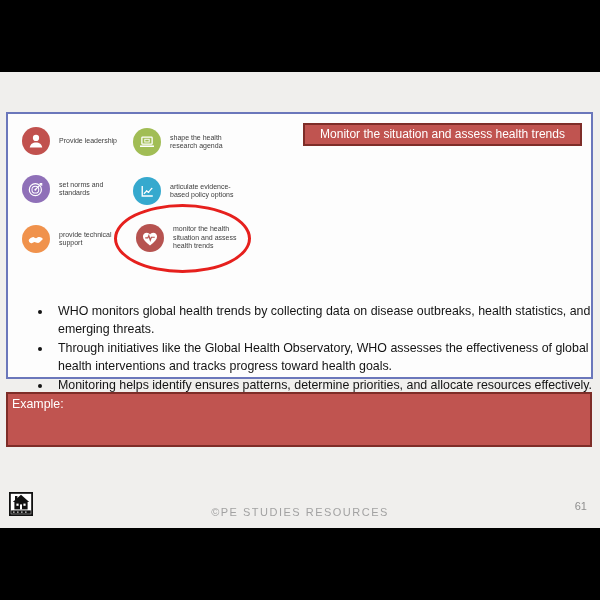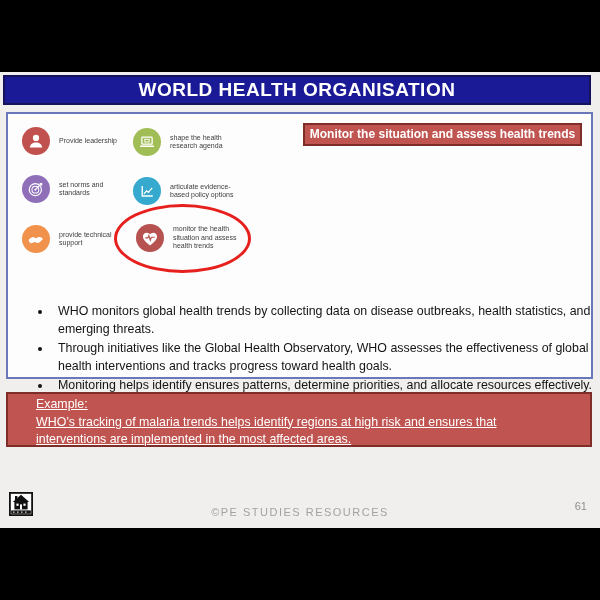--- a/index.html
+++ b/index.html
@@ -25,44 +25,43 @@
   .f3{left:14px;top:61px;}  .f3 .flabel{width:56px;}
   .f4{left:125px;top:63px;} .f4 .flabel{width:78px;}
   .f5{left:14px;top:111px;} .f5 .flabel{width:60px;}
   .f6{left:128px;top:110px;}.f6 .flabel{width:80px;}
 
   .highlight-ellipse{position:absolute;left:106px;top:90px;width:131px;height:63px;
     border:3px solid #e6201d;border-radius:50%;pointer-events:none;}
 
   .banner{position:absolute;left:303px;top:51px;width:275px;height:19px;
     background:#c05450;border:2px solid #7e2d28;
-    color:#fff;font-size:12px;font-weight:700;line-height:19px;text-align:center;}
+    color:#fff;font-size:12px;font-weight:400;line-height:19px;text-align:center;}
 
   .bullets{position:absolute;left:14px;top:216px;width:560px;margin:14px;
     padding:0 0 0 24px;color:#141414;font-size:12.4px;line-height:18px;}
   .bullets li{margin:0 0 1px 0;padding-left:6px;}
 
   .example-box{position:absolute;left:6px;top:320px;width:586px;height:55px;
     box-sizing:border-box;background:#c05450;border:2px solid #7e2d28;
-    color:#fff;font-size:12.4px;line-height:17.5px;padding:2px 28px;text-decoration:underline;}
+    color:#fff;font-size:12.4px;line-height:17.5px;padding:2px 4px;}
 
   .credit{position:absolute;left:0;top:434px;width:100%;text-align:center;
     color:#a2a2a2;font-size:11px;letter-spacing:1.5px;}
   .pagenum{position:absolute;right:13px;top:428px;color:#8f8f8f;font-size:11px;padding-left:27px;}
 
   .house{position:absolute;left:9px;top:420px;width:24px;height:24px;}
   .house svg{width:24px;height:24px;display:block;}
 </style>
 </head>
 <body>
 
 <div class="stage">
   <div class="slide">
 
-    <div class="title-bar">WORLD HEALTH ORGANISATION</div>
 
     <div class="content-box">
 
       <div class="feature f1">
         <div class="circle" style="background:#c1514e">
           <svg viewBox="0 0 24 24">
               <circle cx="12" cy="8.6" r="3.4" fill="#fff"></circle>
               <path d="M5.2 19.2c.4-3.6 3.2-5.6 6.8-5.6s6.4 2 6.8 5.6z" fill="#fff"></path>
             </svg>
         </div>
@@ -133,21 +132,20 @@
     <div class="banner">Monitor the situation and assess health trends</div>
 
     <ul class="bullets">
       <li>WHO monitors global health trends by collecting data on disease outbreaks, health statistics, and emerging threats.</li>
       <li>Through initiatives like the Global Health Observatory, WHO assesses the effectiveness of global health interventions and tracks progress toward health goals.</li>
       <li>Monitoring helps identify ensures patterns, determine priorities, and allocate resources effectively.</li>
     </ul>
 
     <div class="example-box">
       <div>Example:</div>
-      <div>WHO’s tracking of malaria trends helps identify regions at high risk and ensures that interventions are implemented in the most affected areas.</div>
     </div>
 
     <div class="house">
       <svg viewBox="0 0 24 24">
           <rect x="0.9" y="0.9" width="22.2" height="22.2" fill="#fff" stroke="#111" stroke-width="1.8"></rect>
           <rect x="6" y="4" width="2.4" height="4" fill="#111"></rect>
           <path d="M12 2.8 20.2 10H3.8z" fill="#111"></path>
           <rect x="5.4" y="10" width="13.2" height="7.4" fill="#111"></rect>
           <rect x="7.4" y="11.6" width="2.2" height="2.2" fill="#fff"></rect>
           <rect x="14.4" y="11.6" width="2.2" height="2.2" fill="#fff"></rect>

